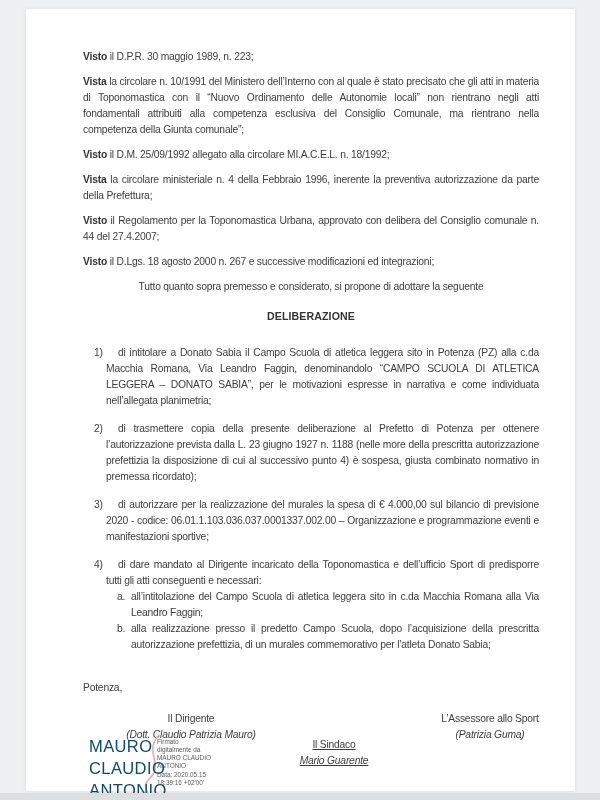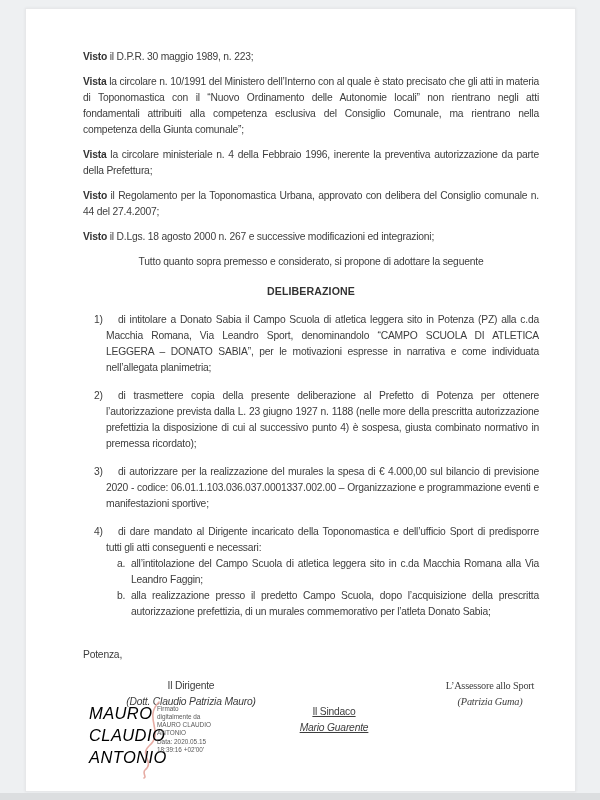--- a/index.html
+++ b/index.html
@@ -31,21 +31,21 @@
     text-align:justify;
   }
   .premise { margin-bottom:9px; }
   .premise b { color:#343434;margin-top:40px; }
   .proposal { margin-bottom:0; text-align:center; }
   .heading {
     text-align:center;
     font-weight:bold;
     font-size:10.6px;
     letter-spacing:0.1px;
-    margin:13px 0 13px 0;
+    margin:13px 0 21px 0;
     color:#333;
   }
   .item {
     position:relative;
     padding-left:23px;
     text-indent:12px;
     margin-bottom:12px;
   }
   .item .marker {
     position:absolute;
@@ -65,29 +65,28 @@
   .place-line { text-align:left; margin-top:27px; }
   .sig-area {
     position:relative;
     height:150px;
     margin-top:9px;
     text-align:left;
     text-indent:0;
   }
   .sig-block { position:absolute; text-align:center; line-height:16px;margin-left:44px; }
   .sig-dirigente { left:-6px; top:6px; width:140px; }
-  .sig-assessore { left:288px; top:6px; width:150px;font-family:Liberation Serif, serif; }
+  .sig-assessore { left:288px; top:6px; width:150px; }
   .sig-sindaco   { left:148px; top:32px; width:118px;text-decoration:underline; }
   .sig-name { font-style:italic; white-space:nowrap; }
   .stamp-big {
     position:absolute; left:6px; top:30px;
     font-size:16.5px; line-height:22px;
-    color:#000000; letter-spacing:0.4px;
+    color:#0c4a6e; letter-spacing:0.4px;
     text-align:left;
-    font-style:italic;
   }
   .stamp-note {
     position:absolute; left:74px; top:33px;
     width:55px;
     font-size:6.4px; line-height:8px;
     letter-spacing:0; color:#595959;
     text-align:left;
   }
   .stamp-note .date-part { margin-top:1px; }
   .squiggle { position:absolute; left:52px; top:26px; }
@@ -95,34 +94,35 @@
 </head>
 <body>
 
 <div class="page">
   <div class="content">
 
     <p class="premise"><b>Visto</b><span> il D.P.R. 30 maggio 1989, n. 223;</span></p>
 
     <p class="premise"><b>Vista</b><span> la circolare n. 10/1991 del Ministero dell’Interno con al quale è stato precisato che gli atti in materia di Toponomastica con il “Nuovo Ordinamento delle Autonomie locali” non rientrano negli atti fondamentali attribuiti alla competenza esclusiva del Consiglio Comunale, ma rientrano nella competenza della Giunta comunale”;</span></p>
 
+    <p class="premise"><b>Visto</b><span> il D.M. 25/09/1992 allegato alla circolare MI.A.C.E.L. n. 18/1992;</span></p>
 
     <p class="premise"><b>Vista</b><span> la circolare ministeriale n. 4 della Febbraio 1996, inerente la preventiva autorizzazione da parte della Prefettura;</span></p>
 
     <p class="premise"><b>Visto</b><span> il Regolamento per la Toponomastica Urbana, approvato con delibera del Consiglio comunale n. 44 del 27.4.2007;</span></p>
 
     <p class="premise"><b>Visto</b><span> il D.Lgs. 18 agosto 2000 n. 267 e successive modificazioni ed integrazioni;</span></p>
 
     <p class="premise proposal">Tutto quanto sopra premesso e considerato, si propone di adottare la seguente</p>
 
     <div class="heading">DELIBERAZIONE</div>
 
     <div class="item">
       <span class="marker">1)</span>
-      <span>di intitolare a Donato Sabia il Campo Scuola di atletica leggera sito in Potenza (PZ) alla c.da Macchia Romana, Via Leandro Sport, denominandolo “CAMPO SCUOLA DI ATLETICA LEGGERA – DONATO SABIA”, per le motivazioni espresse in narrativa e come individuata nell’allegata planimetria;</span>
+      <span>di intitolare a Donato Sabia il Campo Scuola di atletica leggera sito in Potenza (PZ) alla c.da Macchia Romana, Via Leandro Faggin, denominandolo “CAMPO SCUOLA DI ATLETICA LEGGERA – DONATO SABIA”, per le motivazioni espresse in narrativa e come individuata nell’allegata planimetria;</span>
     </div>
 
     <div class="item">
       <span class="marker">2)</span>
       <span>di trasmettere copia della presente deliberazione al Prefetto di Potenza per ottenere l’autorizzazione prevista dalla L. 23 giugno 1927 n. 1188 (nelle more della prescritta autorizzazione prefettizia la disposizione di cui al successivo punto 4) è sospesa, giusta combinato normativo in premessa ricordato);</span>
     </div>
 
     <div class="item">
       <span class="marker">3)</span>
       <span>di autorizzare per la realizzazione del murales la spesa di € 4.000,00 sul bilancio di previsione 2020 - codice: 06.01.1.103.036.037.0001337.002.00 – Organizzazione e programmazione eventi e manifestazioni sportive;</span>

